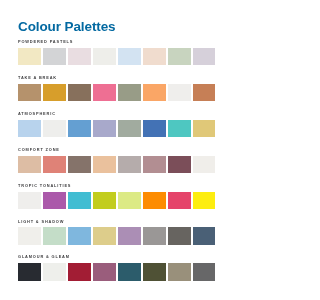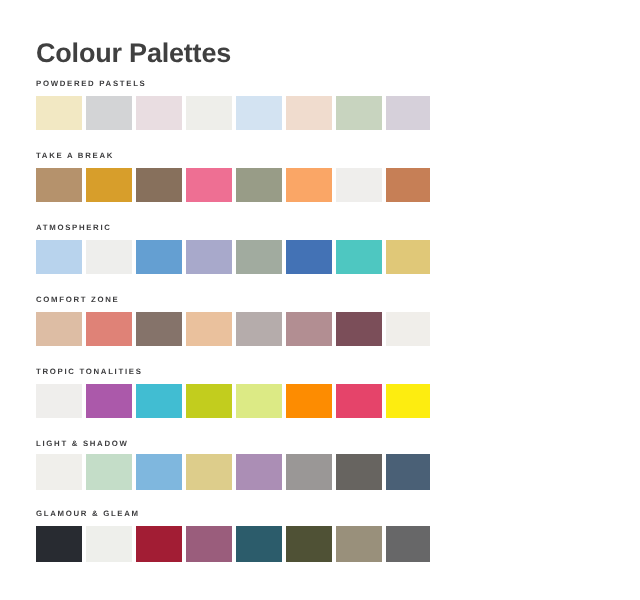--- a/index.html
+++ b/index.html
@@ -20,21 +20,21 @@
     padding: 0;
     position: relative;
     background: #ffffff;
   }
   .page-title {
     position: absolute;
     left: 18px;
     top: 20px;
     font-size: 13.5px;
     font-weight: bold;
-    color: #404040;
+    color: #0369a1;
     letter-spacing: -0.1px;
     line-height: 1;
     margin: 0;
   }
   .palettes {
     position: absolute;
     left: 18px;
     top: 40px;
     width: 204px;
   }

